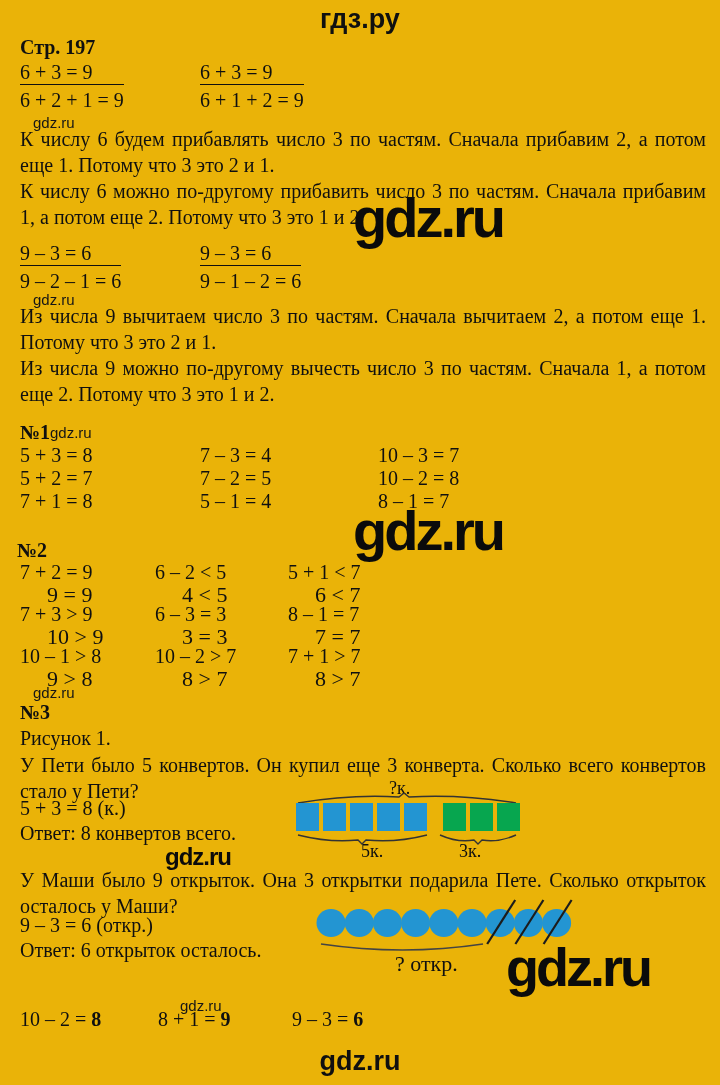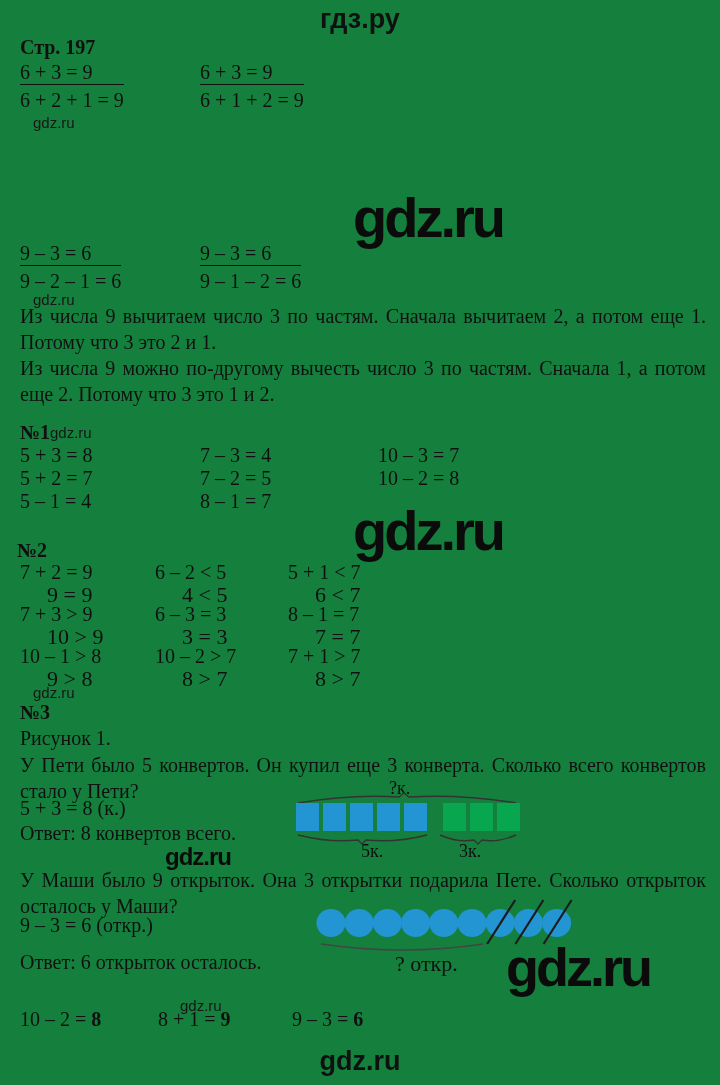--- a/index.html
+++ b/index.html
@@ -1,17 +1,17 @@
 <!DOCTYPE html>
 <html><head>
 <meta charset="utf-8">
 <style>
   html,body{margin:0;padding:0;background:#ffffff;}
   #page{
-    position:relative;width:720px;height:1085px;background:#15803d;
+    position:relative;width:720px;height:1085px;background:#eab308;
     font-family:"Liberation Serif", serif;color:#101010;overflow:hidden;
   }
   .abs{position:absolute;}
   
   .site-top{top:4px;left:0;width:720px;text-align:center;
     font-family:"Liberation Sans", sans-serif;font-weight:bold;font-size:27px;}
   .site-bottom{top:1046px;left:0;width:720px;text-align:center;
     font-family:"Liberation Sans", sans-serif;font-weight:bold;font-size:27px;}
   
   .wm-s{font-family:"Liberation Sans", sans-serif;font-size:15px;color:#161616;white-space:nowrap;}
@@ -56,20 +56,24 @@
     <span class="top">6 + 3 = 9</span>
     <span class="bot">6 + 2 + 1 = 9</span>
   </div>
   <div class="abs eqpair" style="left:200px;top:60px;">
     <span class="top">6 + 3 = 9</span>
     <span class="bot">6 + 1 + 2 = 9</span>
   </div>
 
   <div class="abs wm-s" style="left:33px;top:114px;">gdz.ru</div>
 
+  <div class="abs para" style="left:20px;top:126px;">
+    <p>К числу 6 будем прибавлять число 3 по частям. Сначала прибавим 2, а потом еще 1. Потому что 3 это 2 и 1.</p>
+    <p>К числу 6 можно по-другому прибавить число 3 по частям. Сначала прибавим 1, а потом еще 2. Потому что 3 это 1 и 2.</p>
+  </div>
 
   <div class="abs wm-b" style="left:353px;top:190px;">gdz.ru</div>
 
   <div class="abs eqpair" style="left:20px;top:241px;">
     <span class="top">9 – 3 = 6</span>
     <span class="bot">9 – 2 – 1 = 6</span>
   </div>
   <div class="abs eqpair" style="left:200px;top:241px;">
     <span class="top">9 – 3 = 6</span>
     <span class="bot">9 – 1 – 2 = 6</span>
@@ -85,20 +89,21 @@
   <div class="abs bold-label" style="left:20px;top:421px;">№1</div>
   <div class="abs wm-s" style="left:50px;top:424px;">gdz.ru</div>
 
   <div class="abs t1-grid" style="left:20px;top:444px;">
     <div class="cell">5 + 3 = 8</div>
     <div class="cell">7 – 3 = 4</div>
     <div class="cell">10 – 3 = 7</div>
     <div class="cell">5 + 2 = 7</div>
     <div class="cell">7 – 2 = 5</div>
     <div class="cell">10 – 2 = 8</div>
+    <div class="cell">7 + 1 = 8</div>
     <div class="cell">5 – 1 = 4</div>
     <div class="cell">8 – 1 = 7</div>
   </div>
 
   <div class="abs wm-b" style="left:353px;top:503px;">gdz.ru</div>
 
   <div class="abs bold-label" style="left:17px;top:539px;">№2</div>
 
   <div class="abs t2-grid" style="left:20px;top:561px;">
     <div class="cell">7 + 2 = 9</div>
@@ -156,21 +161,21 @@
     <div class="dlabel" style="left:65px;top:62px;">5к.</div>
     <div class="dlabel" style="left:163px;top:62px;">3к.</div>
   </div>
 
   <div class="abs wm-m" style="left:165px;top:843px;">gdz.ru</div>
 
   <div class="abs para" style="left:20px;top:867px;">
     <p>У Маши было 9 открыток. Она 3 открытки подарила Пете. Сколько открыток осталось у Маши?</p>
   </div>
   <div class="abs line" style="left:20px;top:914px;">9 – 3 = 6 (откр.)</div>
-  <div class="abs line" style="left:20px;top:939px;margin-top:12px;">Ответ: 6 открыток осталось.</div>
+  <div class="abs line" style="left:20px;top:939px;">Ответ: 6 открыток осталось.</div>
 
   <div class="abs" id="diagram2">
     <svg width="270" height="46">
       <path d="M6,41 Q88,53 168,41" stroke="#444" stroke-width="1.4" fill="none"></path>
     <ellipse cx="16" cy="20" rx="14.5" ry="14" fill="#2395d2"></ellipse>
         <ellipse cx="44.2" cy="20" rx="14.5" ry="14" fill="#2395d2"></ellipse>
         <ellipse cx="72.4" cy="20" rx="14.5" ry="14" fill="#2395d2"></ellipse>
         <ellipse cx="100.6" cy="20" rx="14.5" ry="14" fill="#2395d2"></ellipse>
         <ellipse cx="128.8" cy="20" rx="14.5" ry="14" fill="#2395d2"></ellipse>
         <ellipse cx="157" cy="20" rx="14.5" ry="14" fill="#2395d2"></ellipse>

